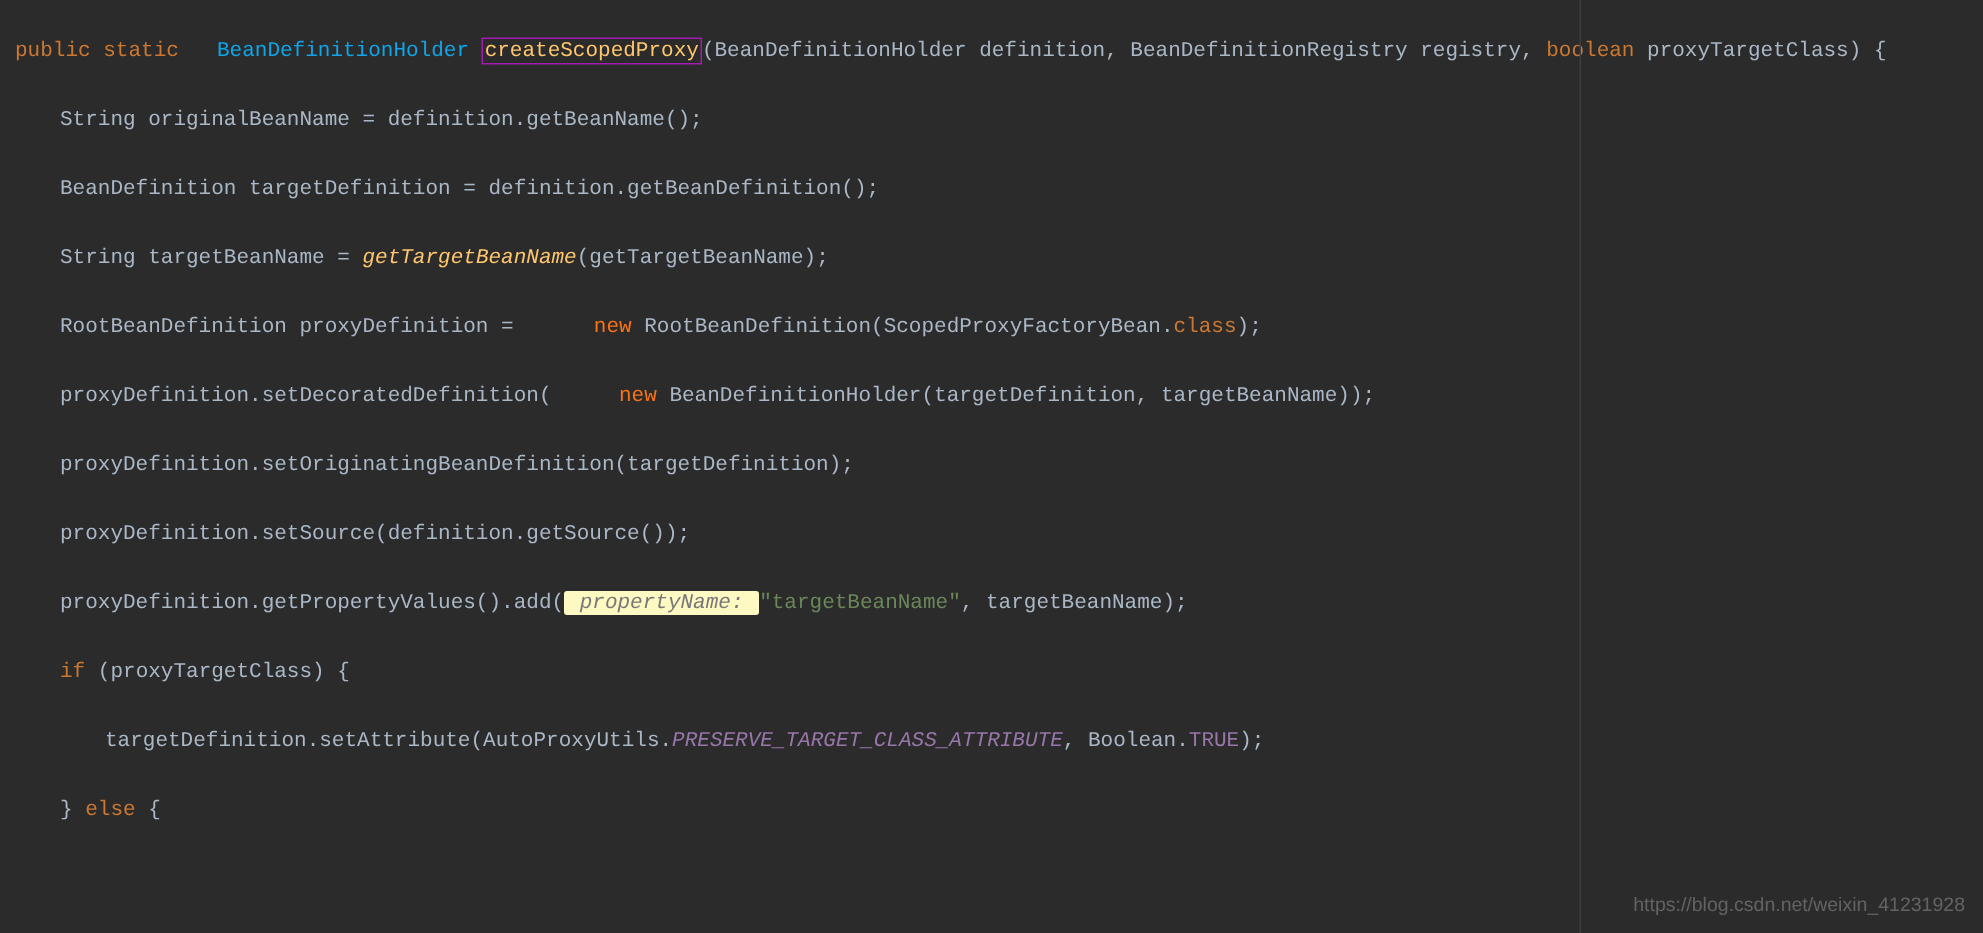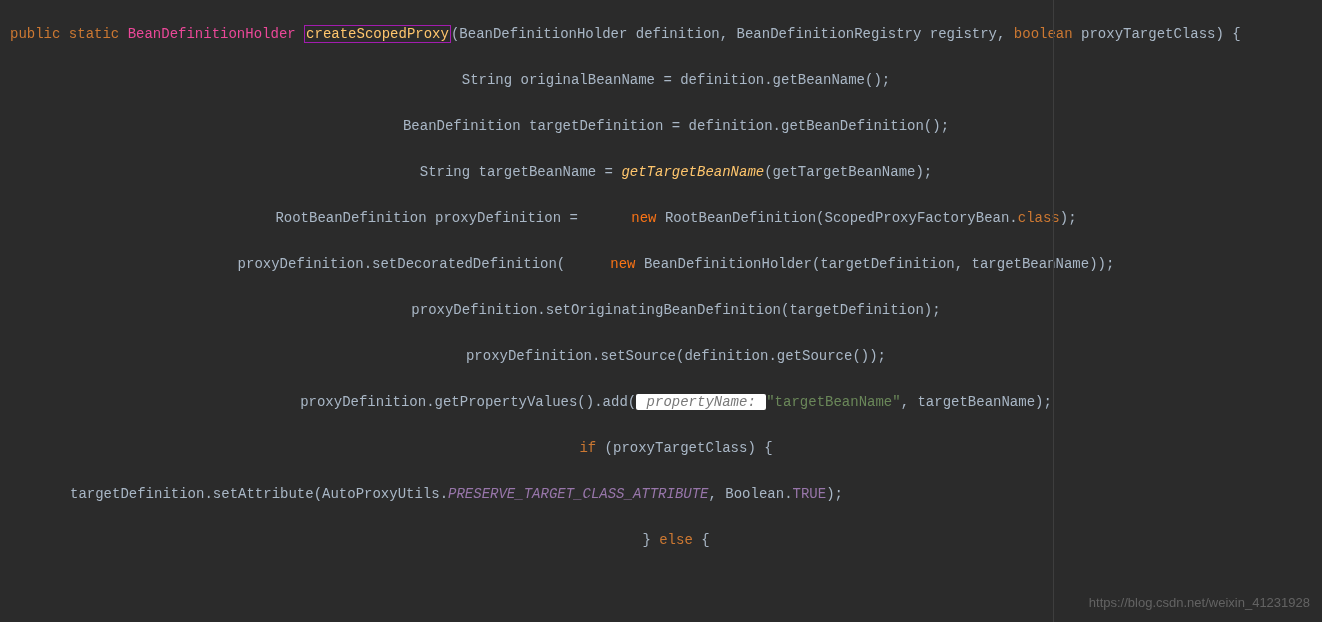--- a/index.html
+++ b/index.html
@@ -23,35 +23,35 @@
       padding: 0 10px;
       white-space: pre;
     }
     .keyword-public { color: #cc7832; }
     .keyword-static { color: #cc7832; text-align: right; }
     .keyword-boolean { color: #cc7832; }
     .keyword-new { color: #f97316; margin-left: 45px; }
     .keyword-if { color: #cc7832; }
     .keyword-else { color: #cc7832; }
     .keyword-class { color: #cc7832; margin-top: 24px; }
-    .type { color: #ec4899; }
+    .type { color: #0ea5e9; margin-left: 17px; }
     .method { color: #ffc66d; }
     .identifier { color: #a9b7c6; }
     .string { color: #6a8759; }
     .static-field { color: #9876aa; font-style: italic; }
     .static-ref { color: #9876aa; }
-    .param-hint { color: #787878; background-color: #ffffff; font-style: italic; padding: 0 2px; border-radius: 2px; margin-top: 42px;}
+    .param-hint { color: #787878; background-color: #fef9c3; font-style: italic; padding: 0 2px; border-radius: 2px; margin-top: 42px;}
     .cursor-box {
       border: 1px solid #a21caf;
       padding: 0 1px;
     }
     .line {
       display: block;
     }
-    .indent1 { padding-left: 30px; text-align: center; }
+    .indent1 { padding-left: 30px; }
     .indent2 { padding-left: 60px; }
     .watermark {
       position: absolute;
       bottom: 8px;
       right: 12px;
       color: #888;
       font-size: 13px;
       font-family: Arial, sans-serif;
       opacity: 0.6;
     }

